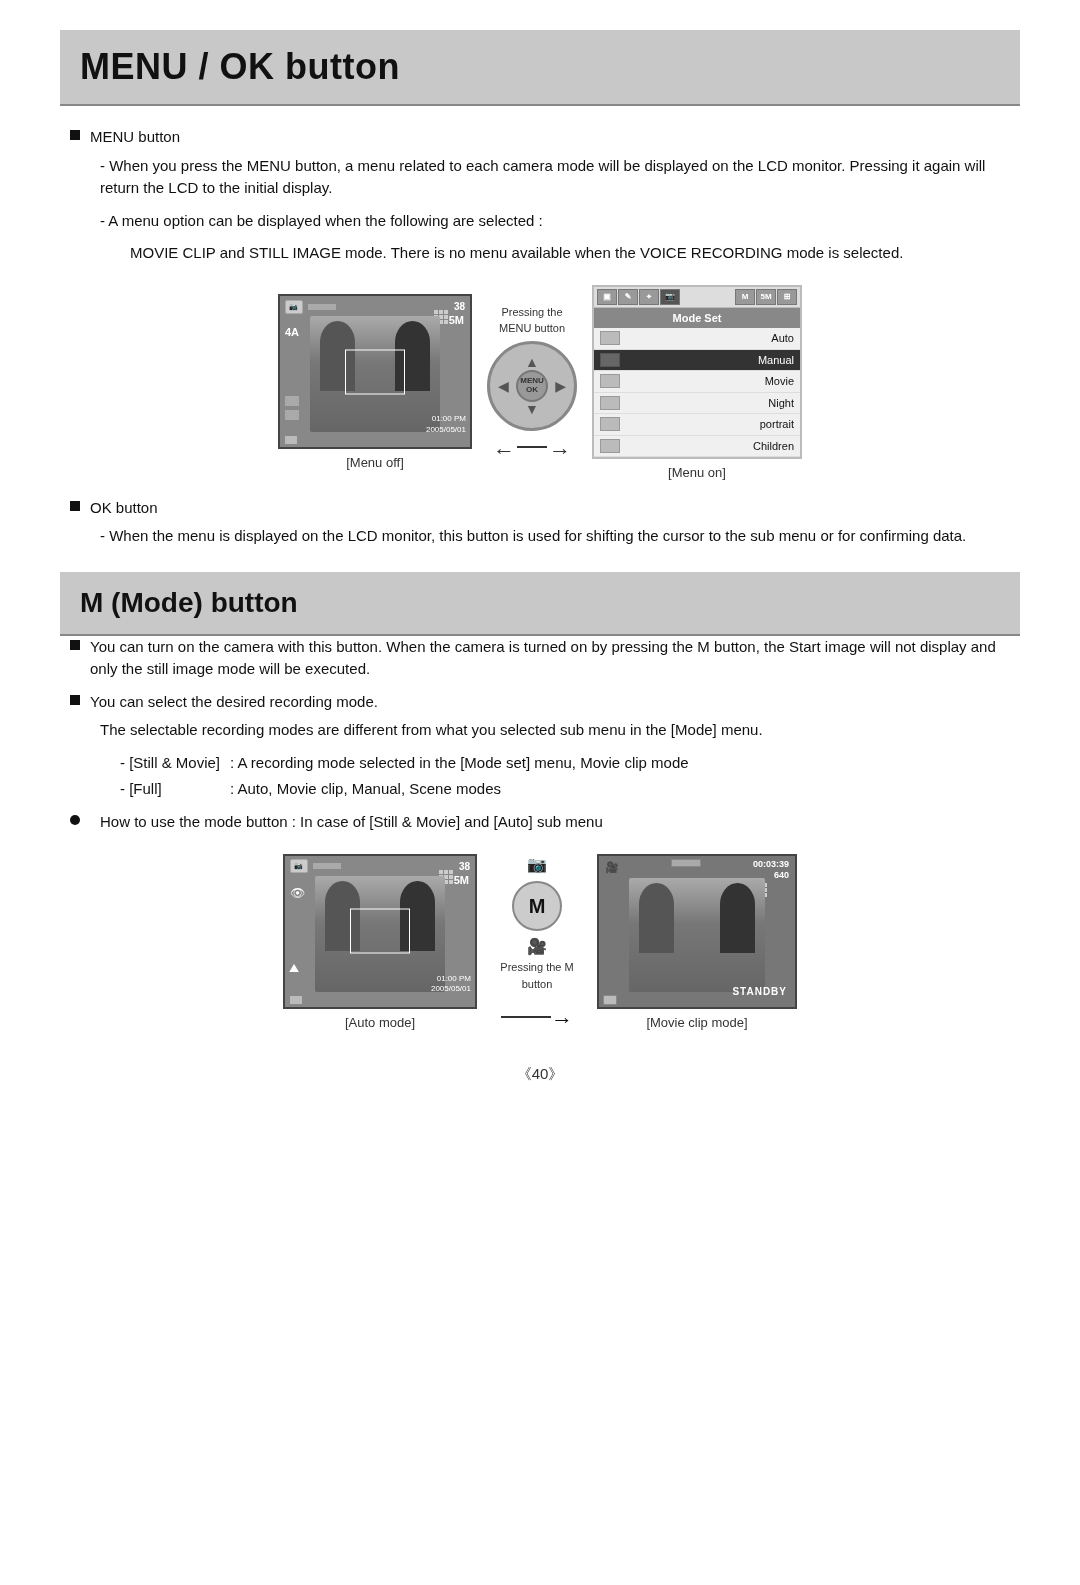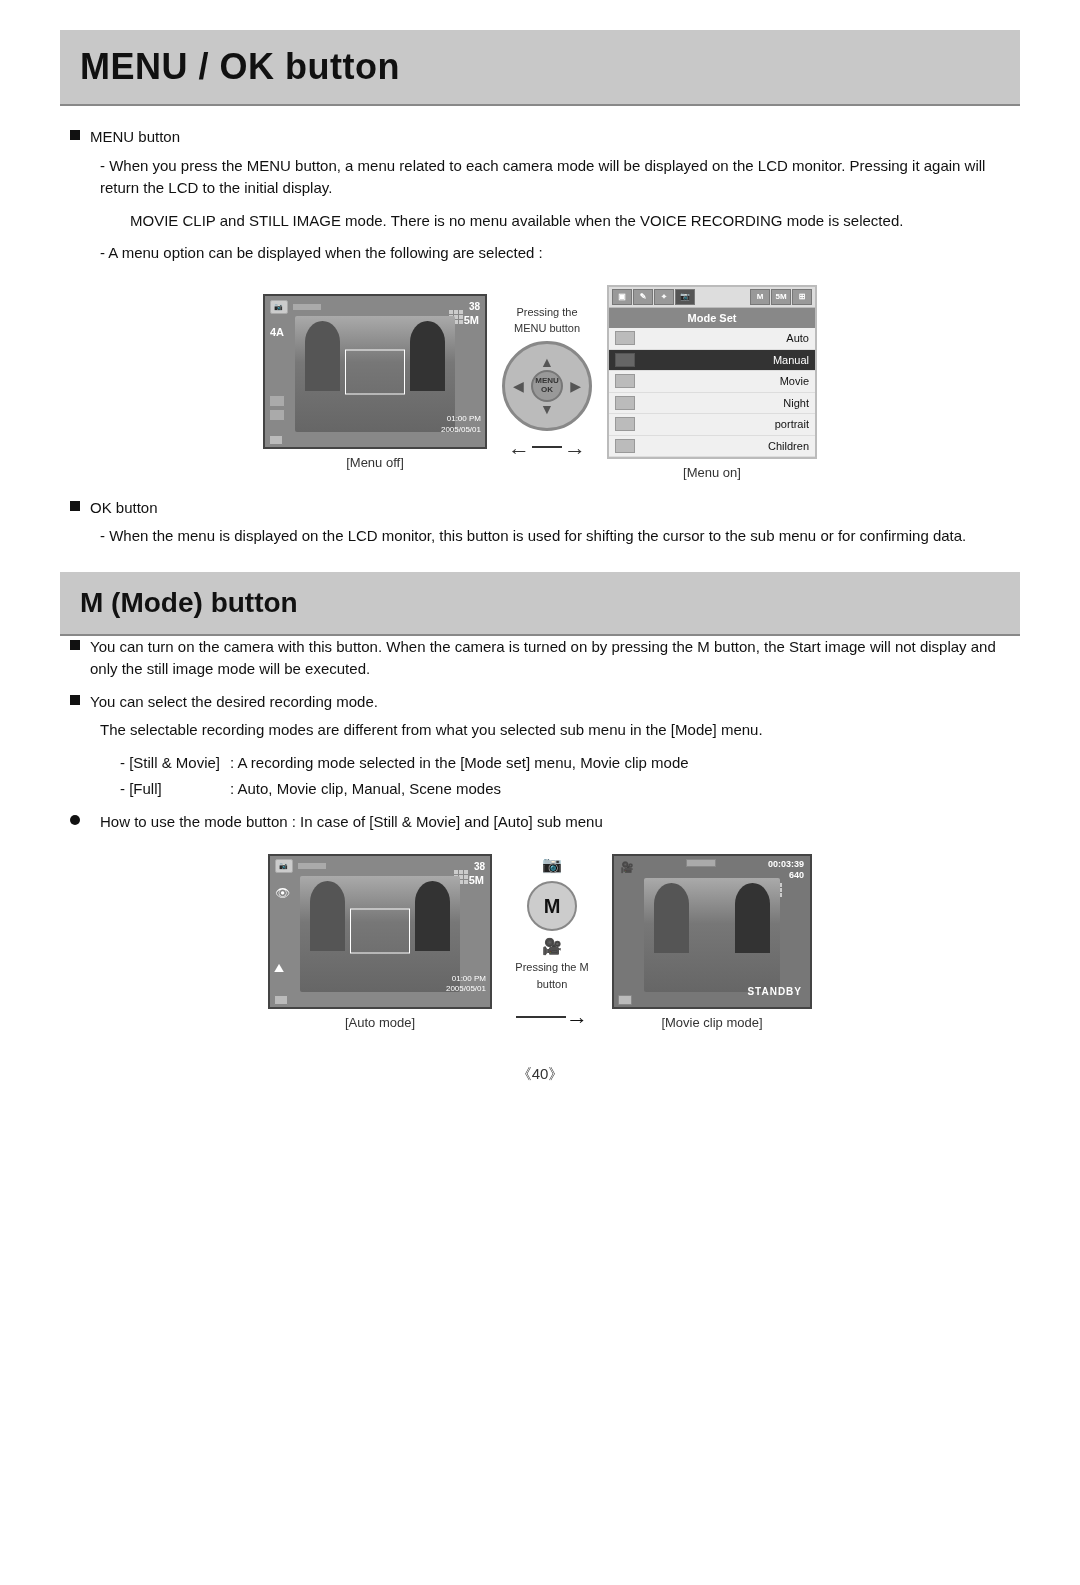--- a/index.html
+++ b/index.html
@@ -84,21 +84,21 @@
       margin-top: 4px;
     }
     .img-box {
       display: flex;
       flex-direction: column;
       align-items: center;
     }
 
     
     .camera-screen {
-      width: 224px;
+      width: 194px;
       height: 155px;
       background: #888;
       border: 2px solid #444;
       position: relative;
       overflow: hidden;
     }
     .cam-focus-box {
       position: absolute;
       top: 50%;
       left: 50%;
@@ -359,22 +359,22 @@
   <h1>MENU / OK button</h1>
 </div>
 
 <div class="bullet-section">
   <div class="bullet-square">
     <span class="bullet-square-icon"></span>
     <span>MENU button</span>
   </div>
   <div class="indent-block">
     <div class="text-block">- When you press the MENU button, a menu related to each camera mode will be displayed on the LCD monitor. Pressing it again will return the LCD to the initial display.</div>
+    <div class="text-block">- A menu option can be displayed when the following are selected :</div>
     <div class="text-block indent-block">MOVIE CLIP and STILL IMAGE mode. There is no menu available when the VOICE RECORDING mode is selected.</div>
-    <div class="text-block">- A menu option can be displayed when the following are selected :</div>
   </div>
 </div>
 
 <div class="images-row">
 
   <div class="img-box">
     <div class="camera-screen">
 
       <div class="cam-icon-row">
         <div class="cam-mode-icon">📷</div>

